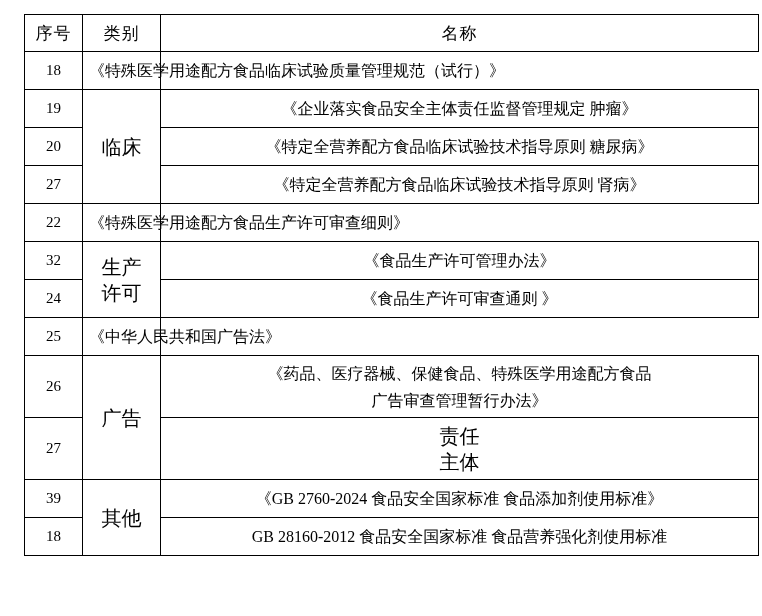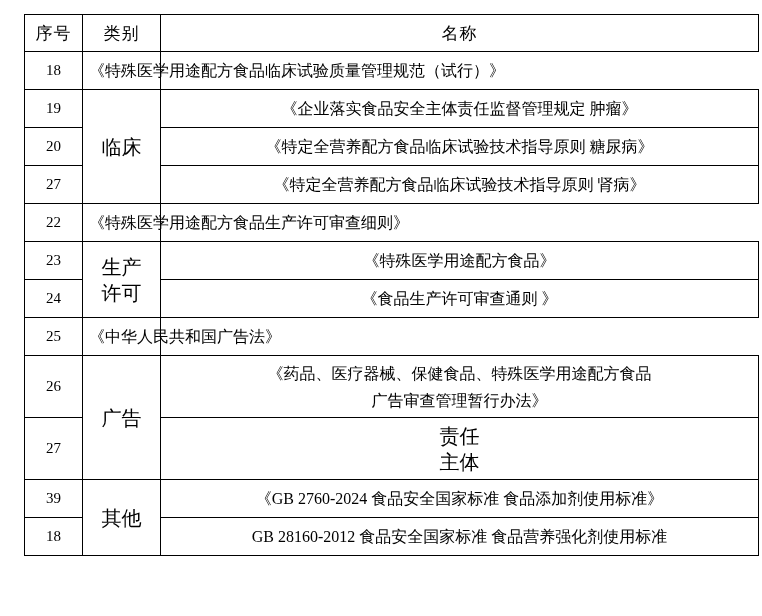--- a/index.html
+++ b/index.html
@@ -114,29 +114,29 @@
             <span class="name-line">《特定全营养配方食品临床试验技术指导原则  肾病》</span>
           </td>
         </tr>
         <tr style="height: 38px;">
           <td class="cell-no">22</td>
           <td class="cell-name">
             <span class="name-line">《特殊医学用途配方食品生产许可审查细则》</span>
           </td>
         </tr>
         <tr style="height: 38px;">
-          <td class="cell-no">23</td>
+          <td class="cell-no">32</td>
           <td class="cell-cat" rowspan="2">
             <div class="cat-stack">
               <span>生产</span>
               <span>许可</span>
             </div>
           </td>
           <td class="cell-name">
-            <span class="name-line">《特殊医学用途配方食品》</span>
+            <span class="name-line">《食品生产许可管理办法》</span>
           </td>
         </tr>
         <tr style="height: 38px;">
           <td class="cell-no">24</td>
           <td class="cell-name">
             <span class="name-line">《食品生产许可审查通则 》</span>
           </td>
         </tr>
         <tr style="height: 38px;">
           <td class="cell-no">25</td>

